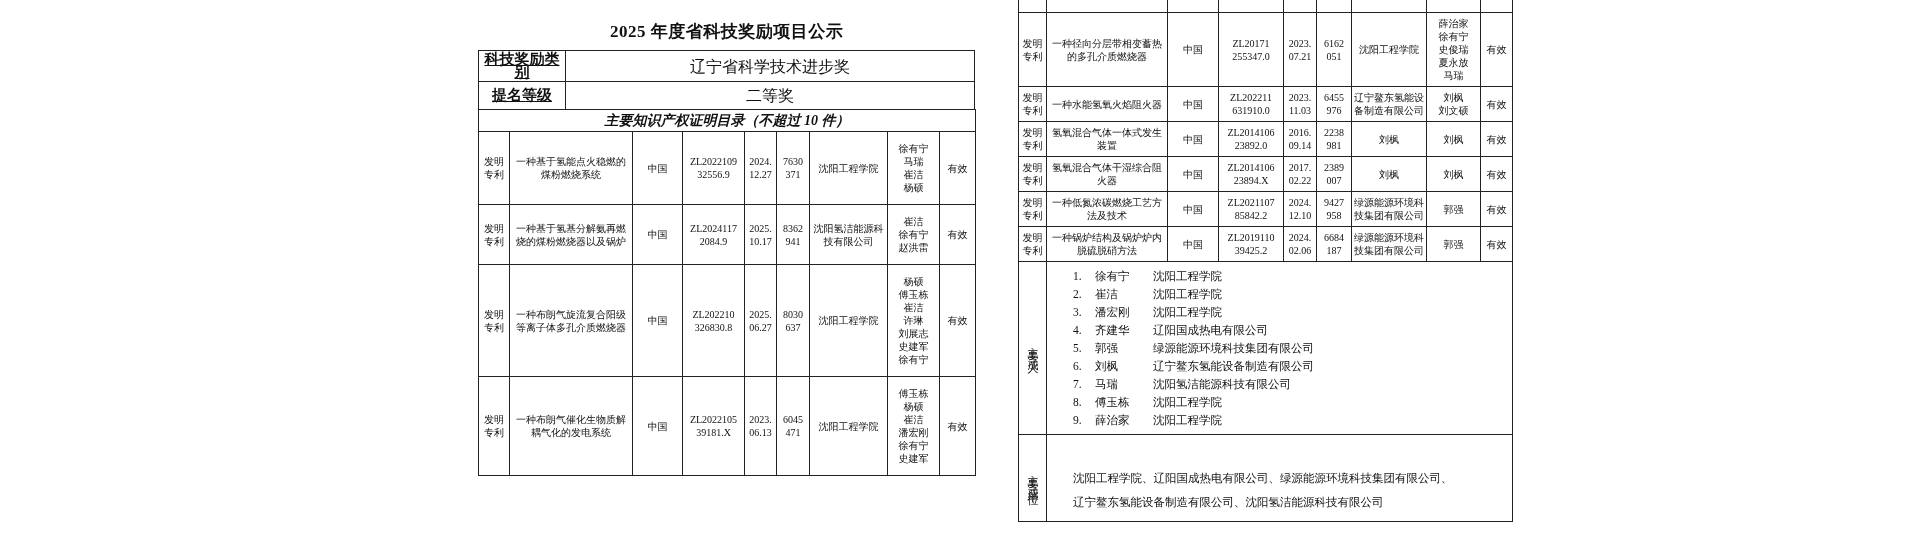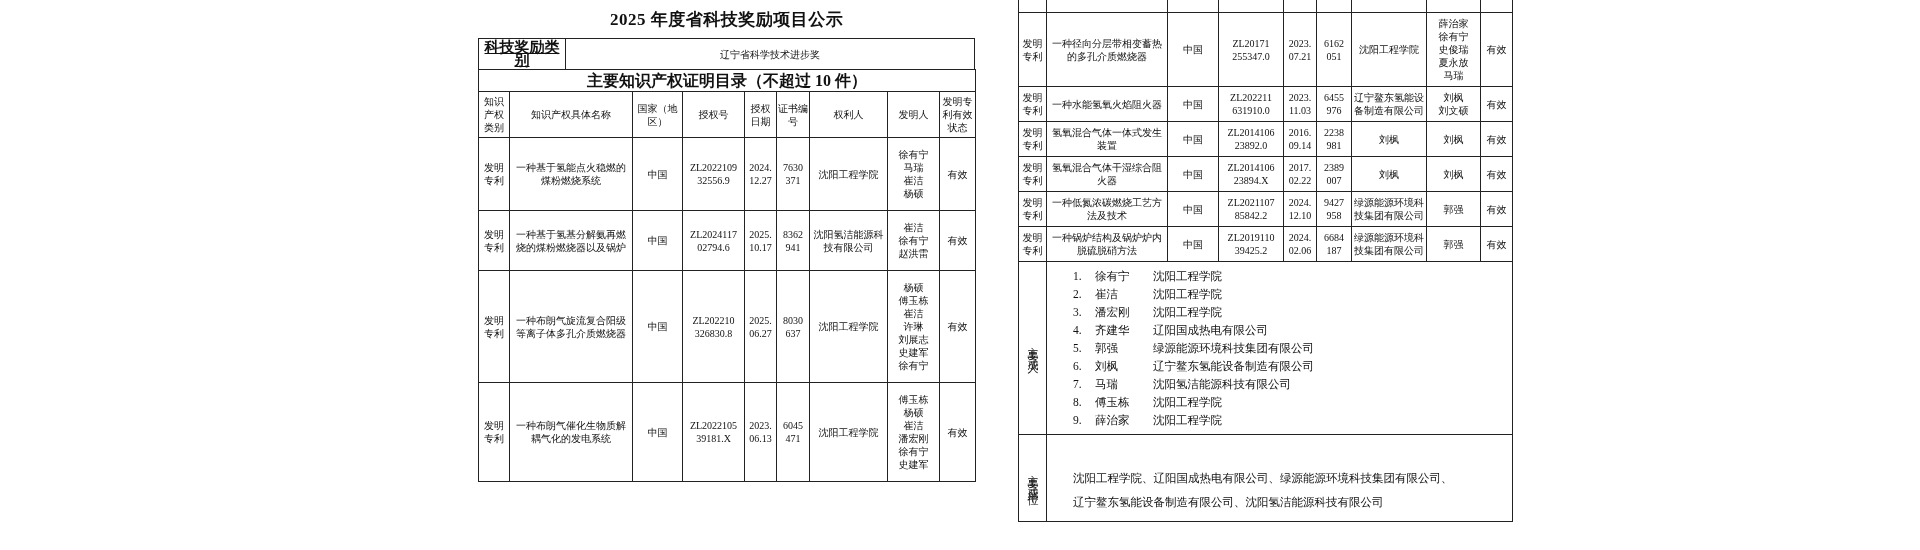--- a/index.html
+++ b/index.html
@@ -10,21 +10,21 @@
     background: #ffffff;
     overflow: hidden;
     font-family: "Liberation Serif", "DejaVu Serif", serif;
     color: #111;
   }
   .page { position: absolute; }
   .page-left  { left: 478px; top: 8px;  width: 497px; }
   .page-right { left: 1018px; top: 0;   width: 494px; }
 
   .doc-title {
-    margin: 0 0 7px 0;
+    margin: 12px 0 7px 0;
     font-size: 17px;
     font-weight: bold;
     text-align: center;
     letter-spacing: 0.5px;
     white-space: nowrap;
   }
 
   table { border-collapse: collapse; table-layout: fixed; width: 100%; }
   td, th {
     border: 1px solid #222;
@@ -40,29 +40,30 @@
   .pre { white-space: pre-line; }
 
   
   .info-table th.info-label {
     width: 82px;
     font-weight: bold;
     font-size: 15px;
     height: 23px;
     text-decoration: underline;
   }
-  .info-table td.info-value { font-size: 10px; }
+  .info-table td.info-value { font-size: 16px; }
 
   
   .ip-table { margin-top: -1px; }
   .section-heading {
     font-weight: bold;
-    font-size: 16px;
+    font-size: 14px;
     line-height: 15px;
     padding: 3px 2px;
+    font-style: italic;
   }
   .col-headers th { padding: 3px 1px; }
   .ip-table tbody td { padding: 10px 2px; }
   .right-ip tbody td { padding: 4px 2px; }
 
   
   .left-ip col.c1 { width: 31px; }
   .left-ip col.c2 { width: 123px; }
   .left-ip col.c3 { width: 50px; }
   .left-ip col.c4 { width: 62px; }
@@ -118,50 +119,43 @@
     <table class="info-table">
       <tbody>
 
           <tr>
             <th class="info-label">科技奖励类别</th>
             <td class="info-value">辽宁省科学技术进步奖</td>
           </tr>
 
 
 
+          <tr>
+            <th class="info-label">提名等级</th>
+            <td class="info-value">二等奖</td>
+          </tr>
         </tbody>
     </table>
 
     <table class="ip-table left-ip">
       <colgroup>
         <col class="c1">
           <col class="c2">
           <col class="c3">
           <col class="c4">
           <col class="c5">
         <col class="c6">
           <col class="c7">
           <col class="c8">
           <col class="c9">
       </colgroup>
       <thead>
         <tr>
           <th colspan="9" class="section-heading">主要知识产权证明目录（不超过 10 件）</th>
         </tr>
-        <tr class="col-headers">
-          <th>知识产权类别</th>
-          <th>知识产权具体名称</th>
-          <th>国家（地区）</th>
-          <th>授权号</th>
-          <th>授权日期</th>
-          <th>证书编号</th>
-          <th>权利人</th>
-          <th>发明人</th>
-          <th>发明专利有效状态</th>
-        </tr>
       </thead>
       <tbody>
 
           <tr>
             <td class="pre">发明
 专利</td>
             <td>一种基于氢能点火稳燃的煤粉燃烧系统</td>
             <td>中国</td>
             <td class="pre">ZL2022109
 32556.9</td>
@@ -176,21 +170,21 @@
 杨硕</td>
             <td>有效</td>
           </tr>
 
           <tr>
             <td class="pre">发明
 专利</td>
             <td>一种基于氢基分解氨再燃烧的煤粉燃烧器以及锅炉</td>
             <td>中国</td>
             <td class="pre">ZL2024117
-02794.6</td>
+2084.9</td>
             <td class="pre">2025.
 10.17</td>
             <td class="pre">8362
 941</td>
             <td>沈阳氢洁能源科技有限公司</td>
             <td class="pre">崔洁
 徐有宁
 赵洪雷</td>
             <td>有效</td>
           </tr>

